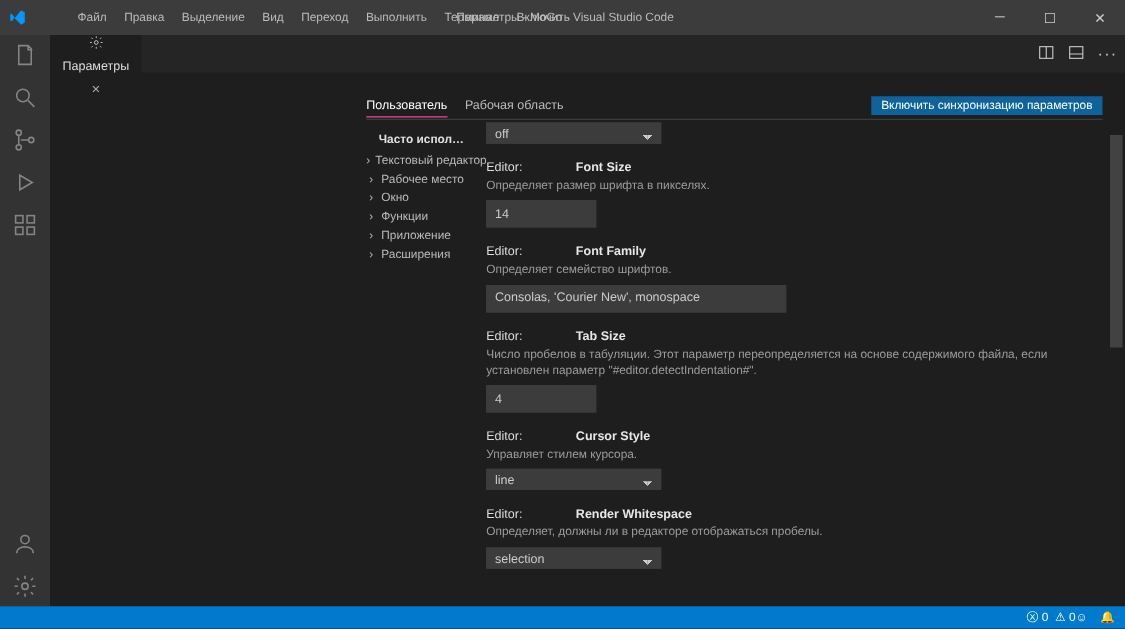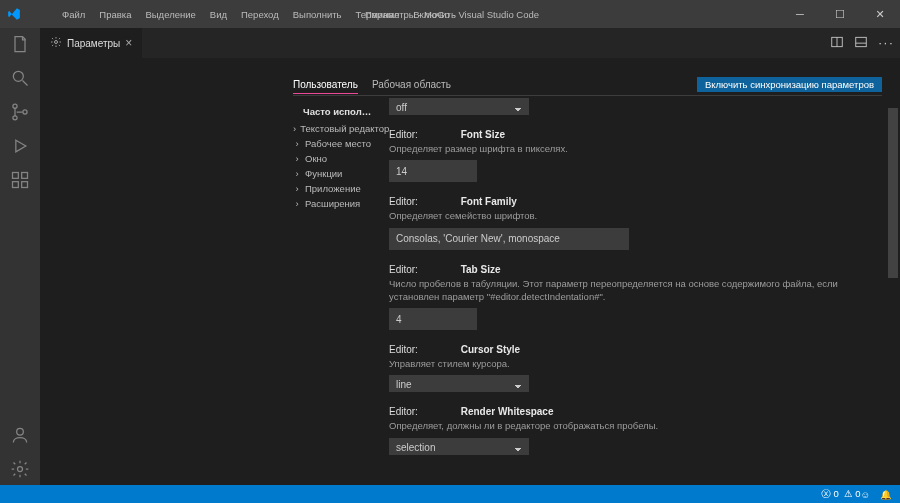--- a/index.html
+++ b/index.html
@@ -31,21 +31,21 @@
   .titlebar .win-ctrl div{width:40px;display:flex;align-items:center;justify-content:center;font-size:11px;cursor:pointer;color:#ccc;}
   
   .main{flex:1;display:flex;min-height:0;}
   .activitybar{width:40px;background:#333333;display:flex;flex-direction:column;justify-content:space-between;align-items:center;padding:6px 0;}
   .activitybar .top,.activitybar .bottom{display:flex;flex-direction:column;gap:14px;align-items:center;}
   .activitybar svg,.activitybar .aicon{width:20px;height:20px;stroke:#858585;fill:none;color:#858585;}
   .activitybar .aicon{font-size:18px;line-height:20px;text-align:center;}
   .content{flex:1;display:flex;flex-direction:column;min-width:0;}
   
   .tabs{height:30px;background:var(--bg-dark);display:flex;align-items:center;position:relative;}
-  .tab{height:30px;display:flex;align-items:center;gap:5px;padding:0 10px;background:var(--bg);font-size:10px;color:#ddd;}
+  .tab{height:30px;display:flex;align-items:center;gap:5px;padding:0 10px;background:var(--bg);font-size:10px;color:#ddd;flex-direction:column;}
   .tab .tab-icon{color:#ccc;}
   .tab .close{color:#aaa;font-size:12px;}
   .tab-actions{position:absolute;right:6px;display:flex;gap:10px;color:#ccc;font-size:13px;}
   
   .settings{flex:1;display:flex;flex-direction:column;min-height:0;padding-top:10px;}
   .search-row{padding:0 8px 0 8px;margin-left:245px;margin-right:18px;}
   .search-input{width:100%;height:22px;background:var(--input-bg);border:1px solid #3c3c3c;color:#a0a0a0;padding:2px 8px;font-size:10px;outline:none;}
   .scope-row{margin-left:253px;margin-right:18px;margin-top:6px;display:flex;align-items:center;border-bottom:1px solid var(--border);position:relative;height:22px;}
   .scope-tab{font-size:10px;color:#bbb;padding:3px 0;margin-right:14px;cursor:pointer;}
   .scope-tab.active{color:#fff;border-bottom:1px solid #ec4899;margin-bottom:-1px;}

